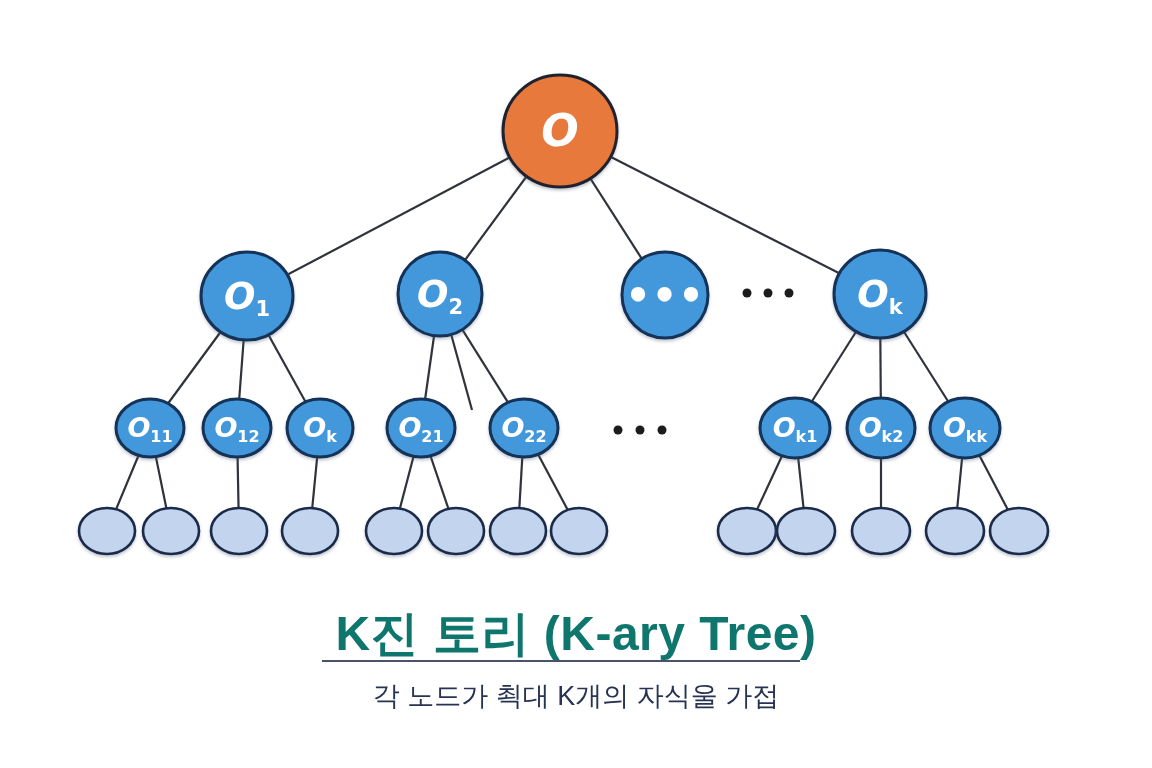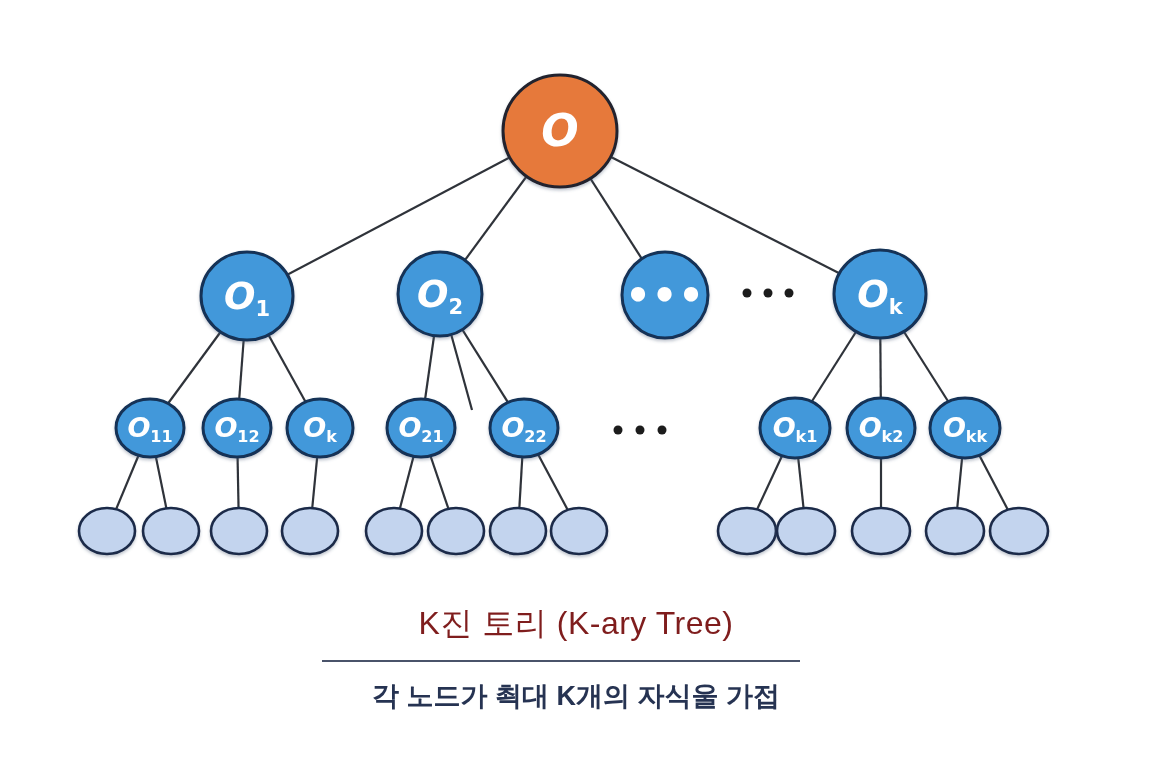--- a/index.html
+++ b/index.html
@@ -5,29 +5,29 @@
   html,body{margin:0;padding:0;}
   body{font-family:"Liberation Sans","DejaVu Sans",sans-serif;background:#ffffff;}
   .stage{position:relative;width:1152px;height:768px;background:#ffffff;overflow:hidden;}
   svg{position:absolute;left:0;top:0;}
   .root-caption{
     position:absolute;left:0;top:22px;width:1120px;text-align:center;
     font-size:27px;font-weight:bold;color:#1f2b4d;letter-spacing:1px;
   }
   .footer{position:absolute;left:0;top:602px;width:1152px;text-align:center;}
   .title{
-    font-size:32px;font-weight:normal;color:#7f1d1d;letter-spacing:0.5px;
+    font-size:48px;font-weight:bold;color:#0f766e;letter-spacing:0.5px;
   }
   .divider{
     position:absolute;left:322px;top:660px;width:478px;height:2px;
     background:#2a3550;opacity:0.85;
   }
   .subtitle{
     position:absolute;left:0;top:678px;width:1152px;text-align:center;
-    font-size:27px;color:#263352;font-weight:bold;
+    font-size:27px;color:#263352;
   }
 </style>
 </head>
 <body>
 
 <div class="stage">
   <svg id="tree-svg" width="1152" height="768" viewBox="0 0 1152 768">
     <defs>
       <filter id="softshadow" x="-40%" y="-40%" width="180%" height="180%">
         <feDropShadow dx="0" dy="2" stdDeviation="1.6" flood-color="#50607a" flood-opacity="0.35"></feDropShadow>

